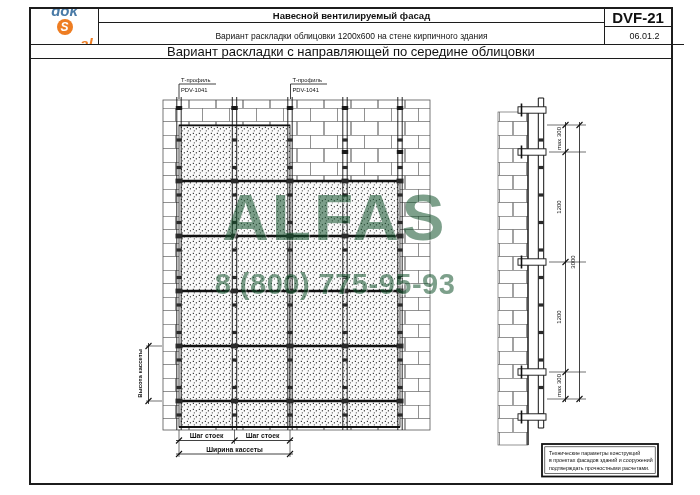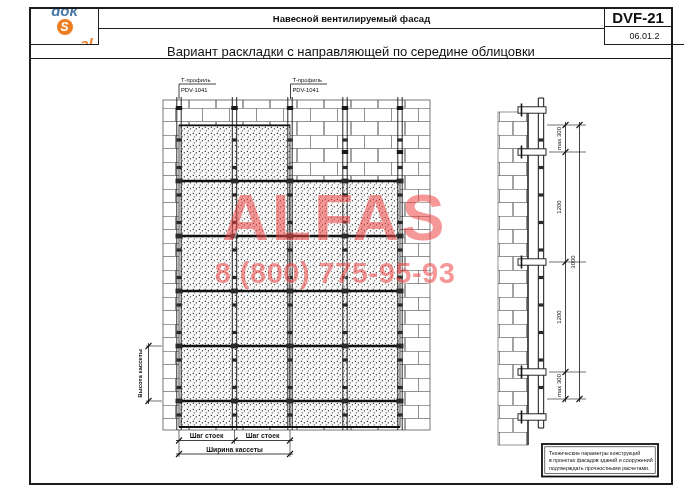--- a/index.html
+++ b/index.html
@@ -7,53 +7,54 @@
   #page{position:relative;width:700px;height:495px;background:#fff;}
 
   
   .sheet{position:absolute;left:29px;top:7px;width:644px;height:478px;
     border:2px solid #1c1c1c;box-sizing:border-box;background:#fff;}
 
   
   .cell{position:absolute;box-sizing:border-box;display:flex;align-items:center;justify-content:center;
     color:#111;overflow:hidden;white-space:nowrap;}
   .logo-cell{left:0;top:0;width:68px;height:36px;border-right:1.5px solid #1c1c1c;border-bottom:1.5px solid #1c1c1c;flex-direction:column;}
-  .title-cell{left:68px;top:0;width:505px;height:20px;border-bottom:1.5px solid #1c1c1c;font-weight:bold;font-size:9.5px;}
+  .title-cell{left:68px;top:0;width:505px;height:14px;border-bottom:1.5px solid #1c1c1c;font-weight:bold;font-size:9.5px;}
   .subtitle-cell{left:68px;top:18px;width:505px;height:18px;border-bottom:1.5px solid #1c1c1c;font-size:8.5px;}
   .code-cell{left:573px;top:0;width:67px;height:18px;border-left:1.5px solid #1c1c1c;border-bottom:1.5px solid #1c1c1c;font-weight:bold;font-size:15px;}
   .number-cell{left:573px;top:18px;width:80px;height:18px;border-left:1.5px solid #1c1c1c;border-bottom:1.5px solid #1c1c1c;font-size:9px;}
   .caption-cell{left:0;top:36px;width:640px;height:14px;border-bottom:1px solid #1c1c1c;font-size:13px;}
 
   .logo-dok{color:#4a7ba7;font-style:italic;font-weight:bold;font-size:15px;letter-spacing:0;}
   .logo-s{display:inline-block;width:16px;height:16px;border-radius:50%;background:#ee7d22;color:#fff;
     font-weight:bold;font-style:italic;font-size:12px;line-height:16px;text-align:center;margin:0 1px;vertical-align:-3px;}
   .logo-al{color:#ee7d22;font-style:italic;font-weight:bold;font-size:15px;padding-left:44px;}
 
   
   #drawing{position:absolute;left:0;top:0;z-index:1;}
   #drawing text{font-family:"Liberation Sans",sans-serif;fill:#111;}
 
   
   .watermark{position:absolute;left:150px;top:186px;width:370px;text-align:center;z-index:5;
-    color:#ef4444;opacity:0.55;pointer-events:none;text-shadow:1px 1px 1px #fff;}
+    color:#14532d;opacity:0.55;pointer-events:none;text-shadow:1px 1px 1px #fff;}
   .wm-brand{font-size:64px;font-weight:bold;letter-spacing:3px;line-height:1.0;}
-  .wm-phone{font-size:29px;font-weight:bold;letter-spacing:0.5px;margin-top:7px;}
+  .wm-phone{font-size:29px;font-weight:bold;letter-spacing:0.5px;margin-top:18px;}
 </style>
 </head>
 <body>
 
 <div id="page">
 
   <div class="sheet">
     <div class="cell logo-cell">
       <span class="logo-dok">dok</span>
         <span class="logo-s">S</span>
         <span class="logo-al">al</span>
     </div>
     <div class="cell title-cell">Навесной вентилируемый фасад</div>
+    <div class="cell subtitle-cell">Вариант раскладки облицовки 1200х600 на стене кирпичного здания</div>
     <div class="cell code-cell">DVF-21</div>
     <div class="cell number-cell">06.01.2</div>
     <div class="cell caption-cell">Вариант раскладки с направляющей по середине облицовки</div>
   </div>
 
   <svg id="drawing" width="700" height="495" viewBox="0 0 700 495">
     <defs>
       <pattern id="brick" width="27" height="27" patternUnits="userSpaceOnUse">
         <rect width="27" height="27" fill="#ffffff"></rect>
         <path d="M0,0.4 H27 M0,13.5 H27 M13.5,0 V13.5 M0.35,13.5 V27 M26.65,13.5 V27" stroke="#6e6e6e" stroke-width="0.75" fill="none"></path>

